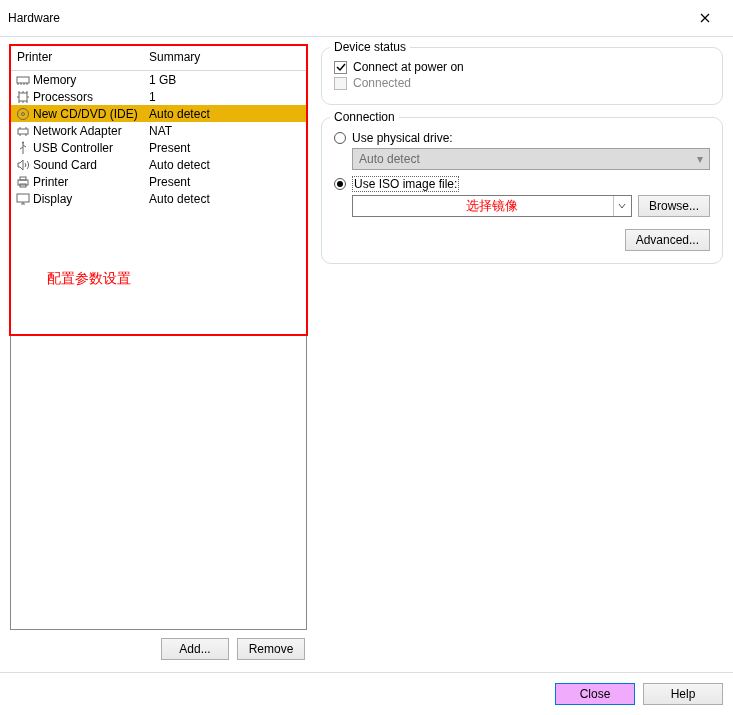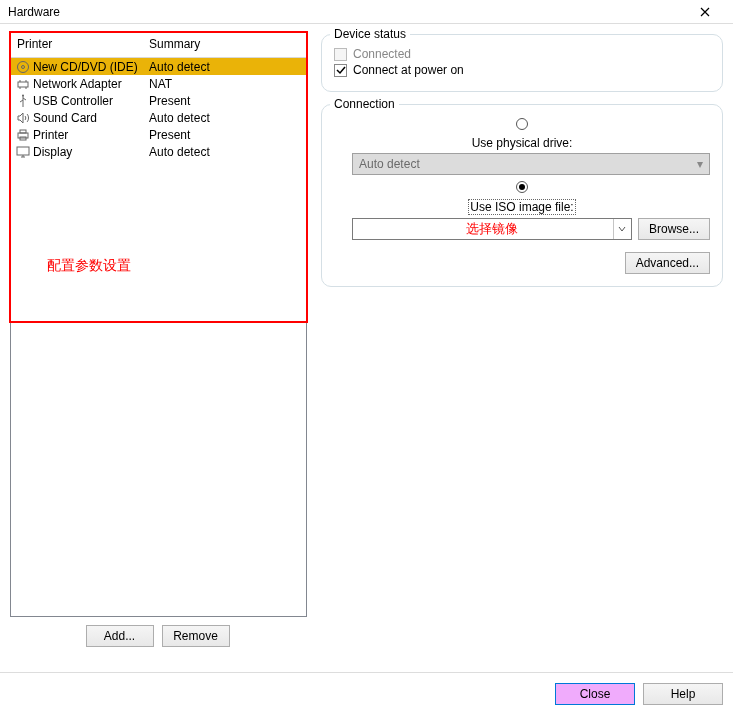--- a/index.html
+++ b/index.html
@@ -8,21 +8,21 @@
     font-family: "Segoe UI", Tahoma, sans-serif;
     font-size: 12px;
     background: #fff;
     color: #000;
     width: 733px;
     height: 715px;
     overflow: hidden;
     position: relative;
   }
   .titlebar {
-    height: 24px;
+    height: 37px;
     display: flex;
     align-items: center;
     padding: 0 8px;
     border-bottom: 1px solid #ddd;
     justify-content: space-between;
   }
   .titlebar .title { font-size: 12px; }
   .titlebar .close {
     width: 40px; height: 100%;
     display: flex; align-items: center; justify-content: center;
@@ -75,21 +75,21 @@
   .dev-row .name { width: 116px; }
   .annot {
     position: absolute;
     left: 36px; top: 224px;
     color: #ff0000;
     font-size: 14px;
   }
   .dev-buttons {
     display: flex;
     gap: 8px;
-    justify-content: center;
+    justify-content: flex-end;
     margin-top: 8px;
     padding-right: 2px;
   }
   .btn {
     min-width: 68px;
     height: 22px;
     border: 1px solid #adadad;
     background: linear-gradient(#f5f5f5,#e8e8e8);
     font-family: inherit;
     font-size: 12px;
@@ -122,21 +122,20 @@
     border: 1px solid #888;
     display: flex; align-items: center; justify-content: center;
     background: #fff;
   }
   .fake-check.disabled { border-color: #bbb; background: #f5f5f5; }
   .fake-check svg { width: 10px; height: 10px; }
   .disabled-text { color: #888; }
   .radio-row {
     display: flex; align-items: center; gap: 6px;
     margin: 3px 0;
-    flex-direction: column;
   }
   .fake-radio {
     width: 12px; height: 12px; border-radius: 50%;
     border: 1px solid #555;
     display: flex; align-items: center; justify-content: center;
   }
   .fake-radio .dot {
     width: 6px; height: 6px; border-radius: 50%; background: #000;
   }
   .dotted-label {
@@ -212,20 +211,40 @@
 
 <div class="content">
   <div class="devlist-wrap">
     <div class="redbox"></div>
     <div class="devlist-box">
       <div class="dev-header">
         <span class="col1">Printer</span>
         <span>Summary</span>
       </div>
       <div id="device-rows">
+          <div class="dev-row">
+            <span class="icon">
+              <svg viewBox="0 0 14 14">
+                <rect x="1" y="4" width="12" height="6" fill="none" stroke="#666"></rect>
+                <path d="M2 10v2 M5 10v2 M8 10v2 M11 10v2" stroke="#666"></path>
+              </svg>
+            </span>
+            <span class="name">Memory</span>
+            <span>1 GB</span>
+          </div>
+          <div class="dev-row">
+            <span class="icon">
+              <svg viewBox="0 0 14 14">
+                <rect x="3" y="3" width="8" height="8" fill="none" stroke="#666"></rect>
+                <path d="M7 1v2 M7 11v2 M1 7h2 M11 7h2 M3 1v2 M11 1v2 M3 11v2 M11 11v2" stroke="#666"></path>
+              </svg>
+            </span>
+            <span class="name">Processors</span>
+            <span>1</span>
+          </div>
           <div class="dev-row selected">
             <span class="icon">
               <svg viewBox="0 0 14 14">
                 <circle cx="7" cy="7" r="5.5" fill="none" stroke="#666"></circle>
                 <circle cx="7" cy="7" r="1.5" fill="none" stroke="#666"></circle>
               </svg>
             </span>
             <span class="name">New CD/DVD (IDE)</span>
             <span>Auto detect</span>
           </div>
@@ -286,31 +305,31 @@
     <div class="dev-buttons">
       <button class="btn">Add...</button>
       <button class="btn">Remove</button>
     </div>
   </div>
 
   <div class="right-panel">
     <div class="groupbox">
       <span class="legend">Device status</span>
       <div class="checkbox-row">
-        <span class="fake-check disabled"></span>
-        <span class="disabled-text">Connected</span>
-      </div>
-      <div class="checkbox-row">
         <span class="fake-check">
           <svg viewBox="0 0 10 10">
               <path d="M1 5 L4 8 L9 2" stroke="#000" stroke-width="1.5" fill="none"></path>
             </svg>
         </span>
         <span>Connect at power on</span>
       </div>
+      <div class="checkbox-row">
+        <span class="fake-check disabled"></span>
+        <span class="disabled-text">Connected</span>
+      </div>
     </div>
 
     <div class="groupbox">
       <span class="legend">Connection</span>
 
       <div class="radio-row">
         <span class="fake-radio"></span>
         <span>Use physical drive:</span>
       </div>
       <div class="combo">

